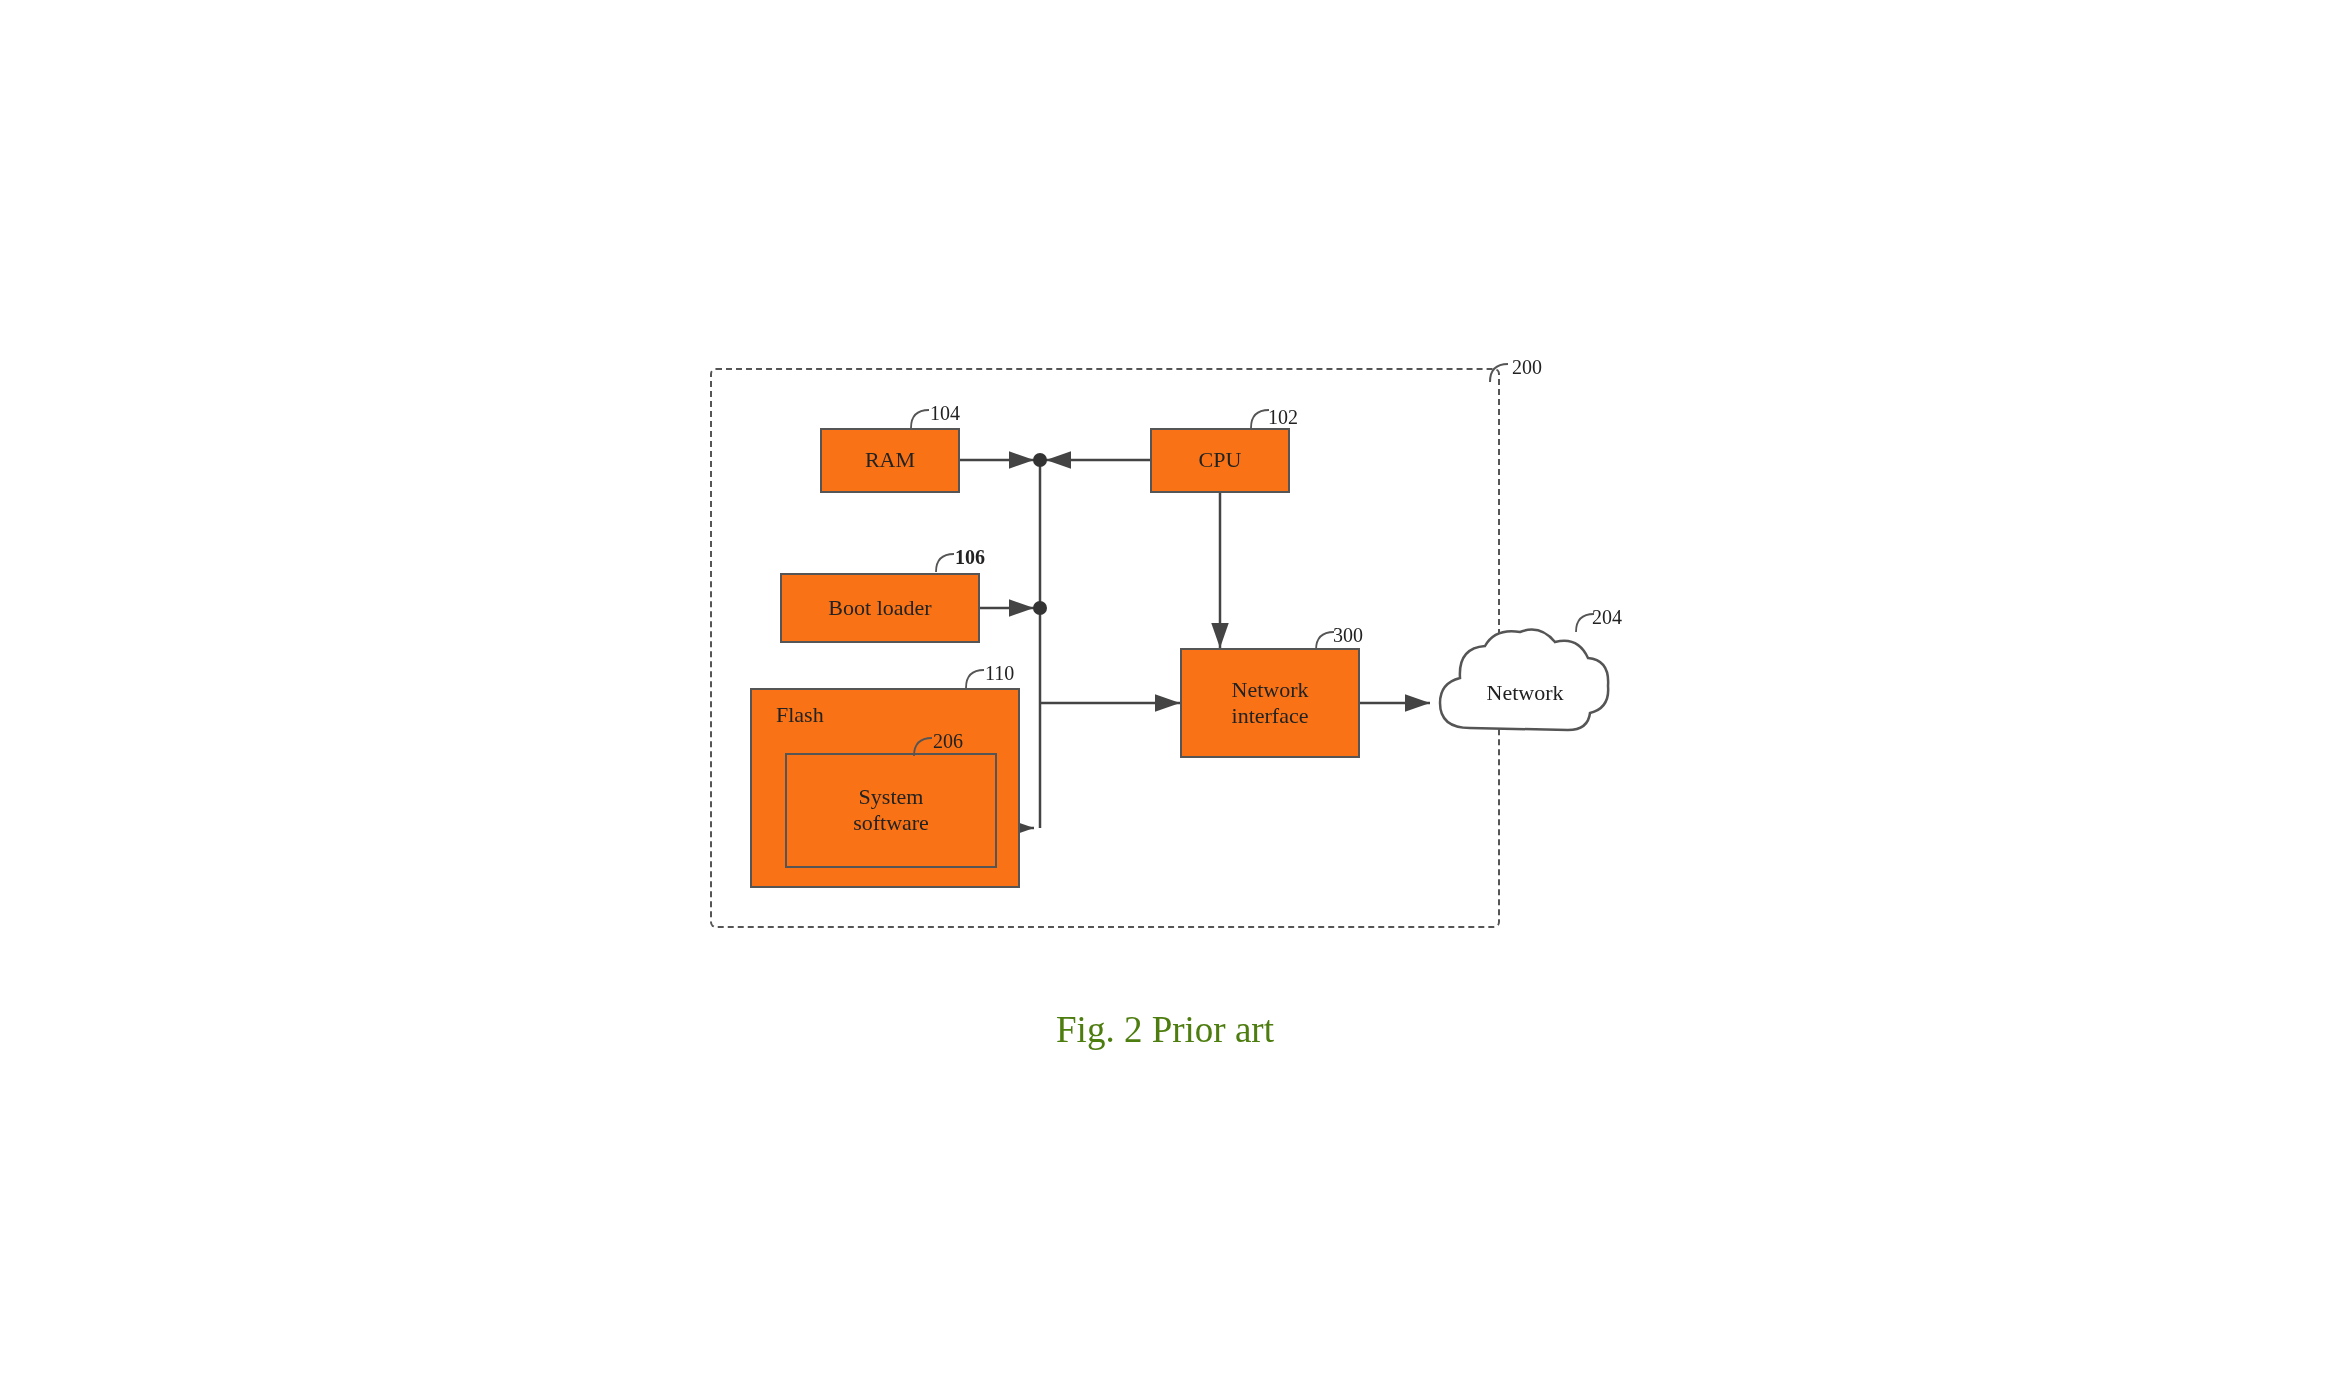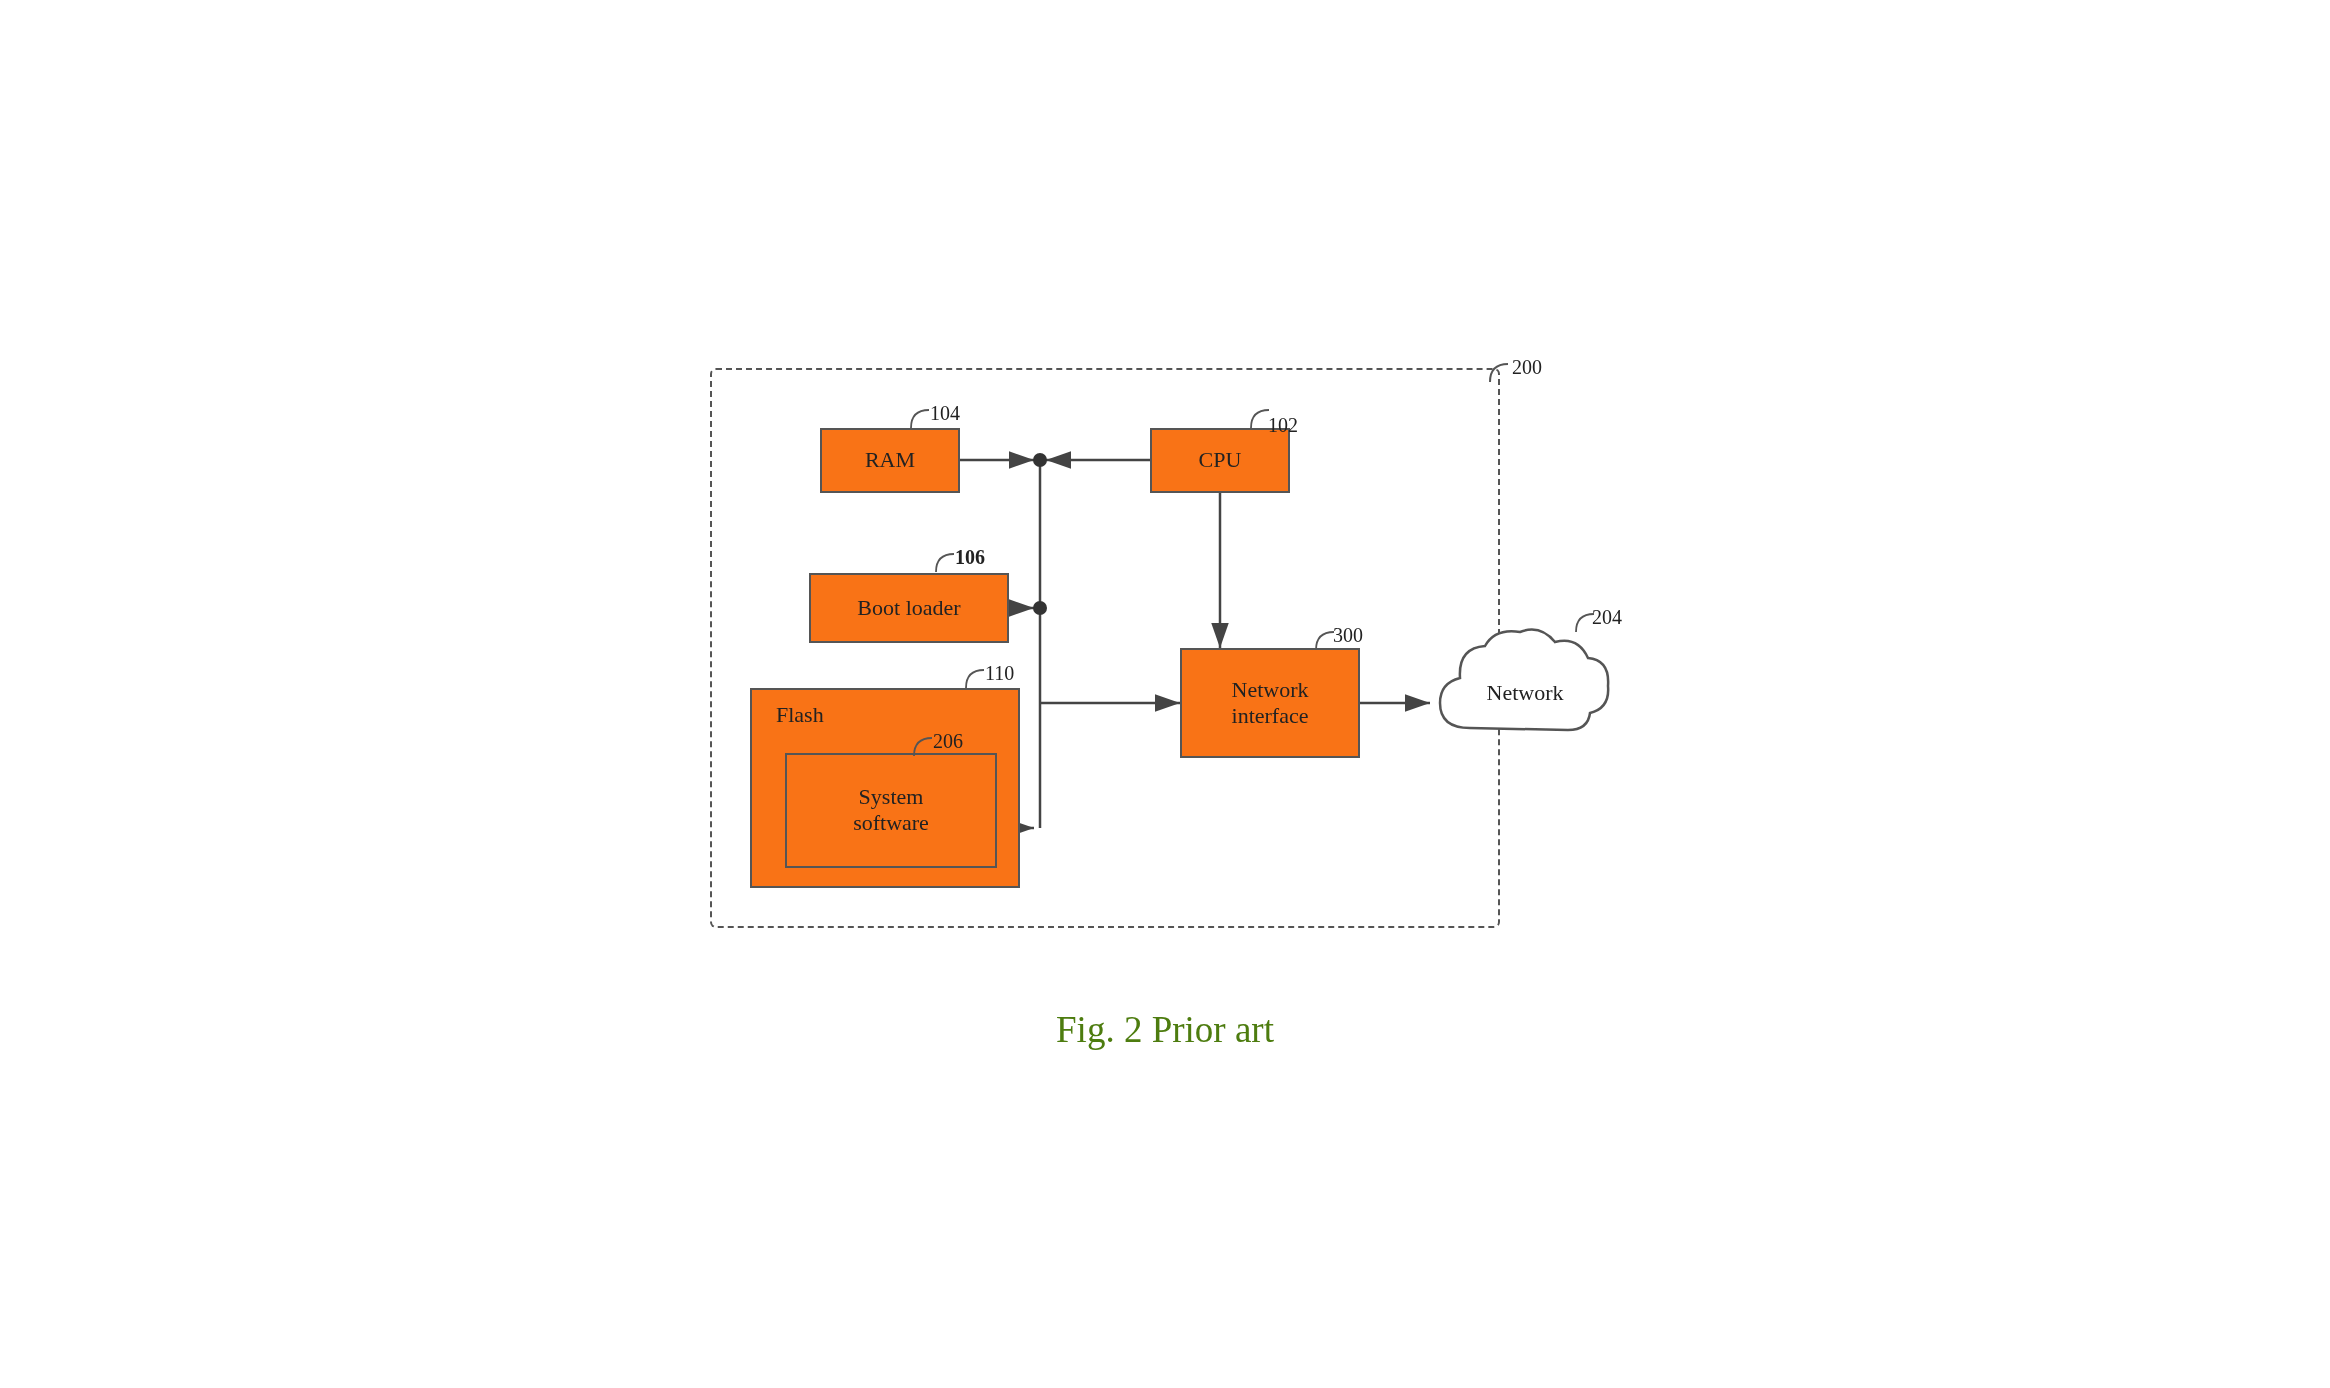--- a/index.html
+++ b/index.html
@@ -67,21 +67,20 @@
       width: 140px;
       height: 65px;
     }
 
     
     .box-bootloader {
       left: 90px;
       top: 235px;
       width: 200px;
       height: 70px;
-      margin-left: 29px;
     }
 
     
     .box-flash {
       left: 60px;
       top: 350px;
       width: 270px;
       height: 200px;
     }
 
@@ -209,21 +208,21 @@
     </svg>
     <span class="ref-label" style="left:240px;top:64px;">104</span>
 
     <div class="comp-box box-cpu">
       <span>CPU</span>
     </div>
 
     <svg class="bracket-svg" style="left:555px;top:68px;width:50px;height:28px;">
       <path d="M 6 22 Q 6 4 24 4" stroke="#555" stroke-width="1.8" fill="none"></path>
     </svg>
-    <span class="ref-label" style="left:578px;top:76px;">102</span>
+    <span class="ref-label" style="left:578px;top:68px;">102</span>
 
     <div class="comp-box box-bootloader">
       <span>Boot loader</span>
     </div>
 
     <svg class="bracket-svg" style="left:240px;top:212px;width:50px;height:28px;">
       <path d="M 6 22 Q 6 4 24 4" stroke="#555" stroke-width="1.8" fill="none"></path>
     </svg>
     <span class="ref-label" style="left:265px;top:208px;font-weight:bold;">106</span>
 

